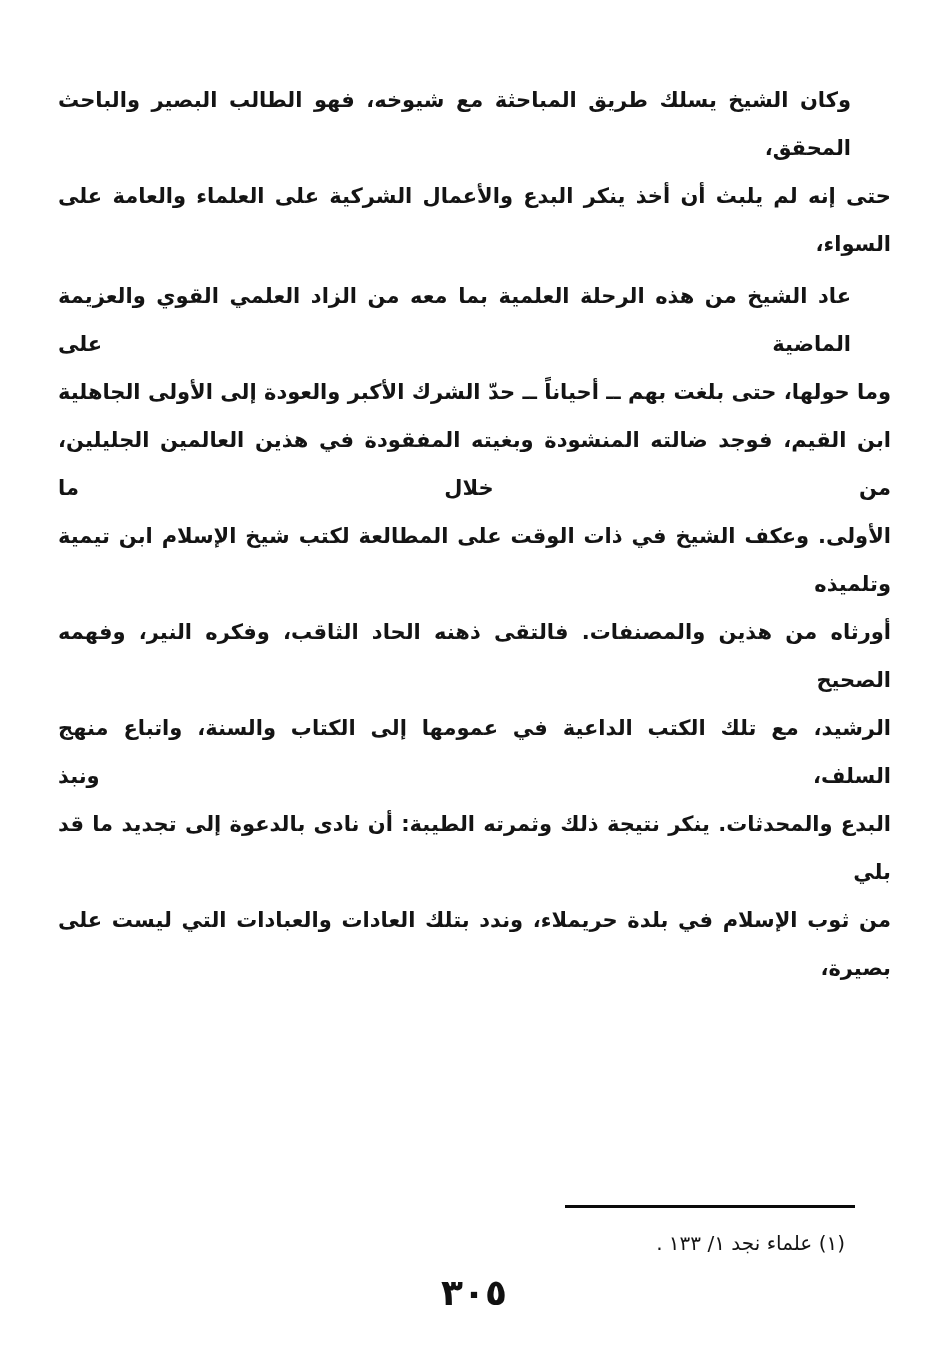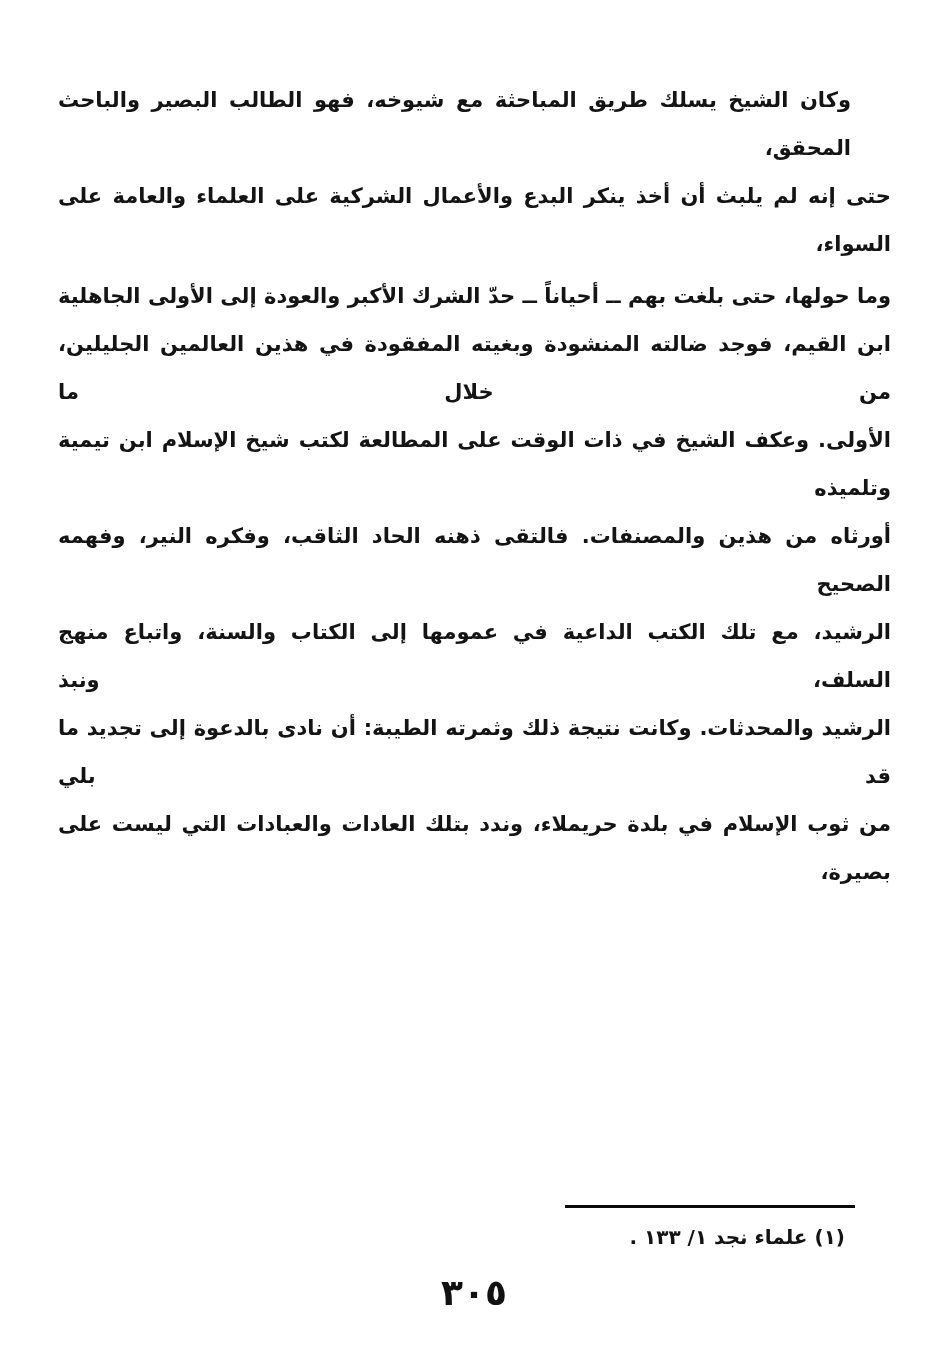--- a/index.html
+++ b/index.html
@@ -41,24 +41,24 @@
     position: absolute;
     top: 1205px; right: 57px; left: 58px;
   }
   .fn-rule {
     height: 3px;
     background: #0a0a0a;
     width: 290px;
     margin-right: 36px;
   }
   .footnote {
-    margin: 12px 46px 0 0;
+    margin: 18px 46px 0 0;
     text-align: right;
     font-size: 20px;
-    font-weight: bold;
+    font-weight: normal;
     color: #141414;
     line-height: 34px;
   }
   .page-number {
     position: absolute;
     top: 1272px; left: 0; right: 0;
     text-align: center;
     font-size: 36px;
     font-weight: bold;
     color: #111111;
@@ -72,26 +72,27 @@
 
   <div class="text-block">
 
     <p class="para">
       <span class="line first">وكان الشيخ يسلك طريق المباحثة مع شيوخه، فهو الطالب البصير والباحث المحقق،</span>
       <span class="line">حتى إنه لم يلبث أن أخذ ينكر البدع والأعمال الشركية على العلماء والعامة على السواء،</span>
     </p>
 
 
     <p class="para">
+      <span class="line first">عاد الشيخ من هذه الرحلة العلمية بما معه من الزاد العلمي القوي والعزيمة الماضية على</span>
       <span class="line">وما حولها، حتى بلغت بهم ــ أحياناً ــ حدّ الشرك الأكبر والعودة إلى الأولى الجاهلية</span>
       <span class="line">ابن القيم، فوجد ضالته المنشودة وبغيته المفقودة في هذين العالمين الجليلين، من خلال ما</span>
       <span class="line">الأولى. وعكف الشيخ في ذات الوقت على المطالعة لكتب شيخ الإسلام ابن تيمية وتلميذه</span>
       <span class="line">أورثاه من هذين والمصنفات. فالتقى ذهنه الحاد الثاقب، وفكره النير، وفهمه الصحيح</span>
       <span class="line">الرشيد، مع تلك الكتب الداعية في عمومها إلى الكتاب والسنة، واتباع منهج السلف، ونبذ</span>
-      <span class="line">الرشيد والمحدثات. وكانت نتيجة ذلك وثمرته الطيبة: أن نادى بالدعوة إلى تجديد ما قد بلي</span>
+      <span class="line">البدع والمحدثات. ينكر نتيجة ذلك وثمرته الطيبة: أن نادى بالدعوة إلى تجديد ما قد بلي</span>
       <span class="line">من ثوب الإسلام في بلدة حريملاء، وندد بتلك العادات والعبادات التي ليست على بصيرة،</span>
 
     </p>
 
   </div>
 
   <div class="footnote-area">
     <div class="fn-rule"></div>
     <p class="footnote"><span>(١)</span> <span>علماء نجد ١/ ١٣٣ .</span></p>
   </div>

